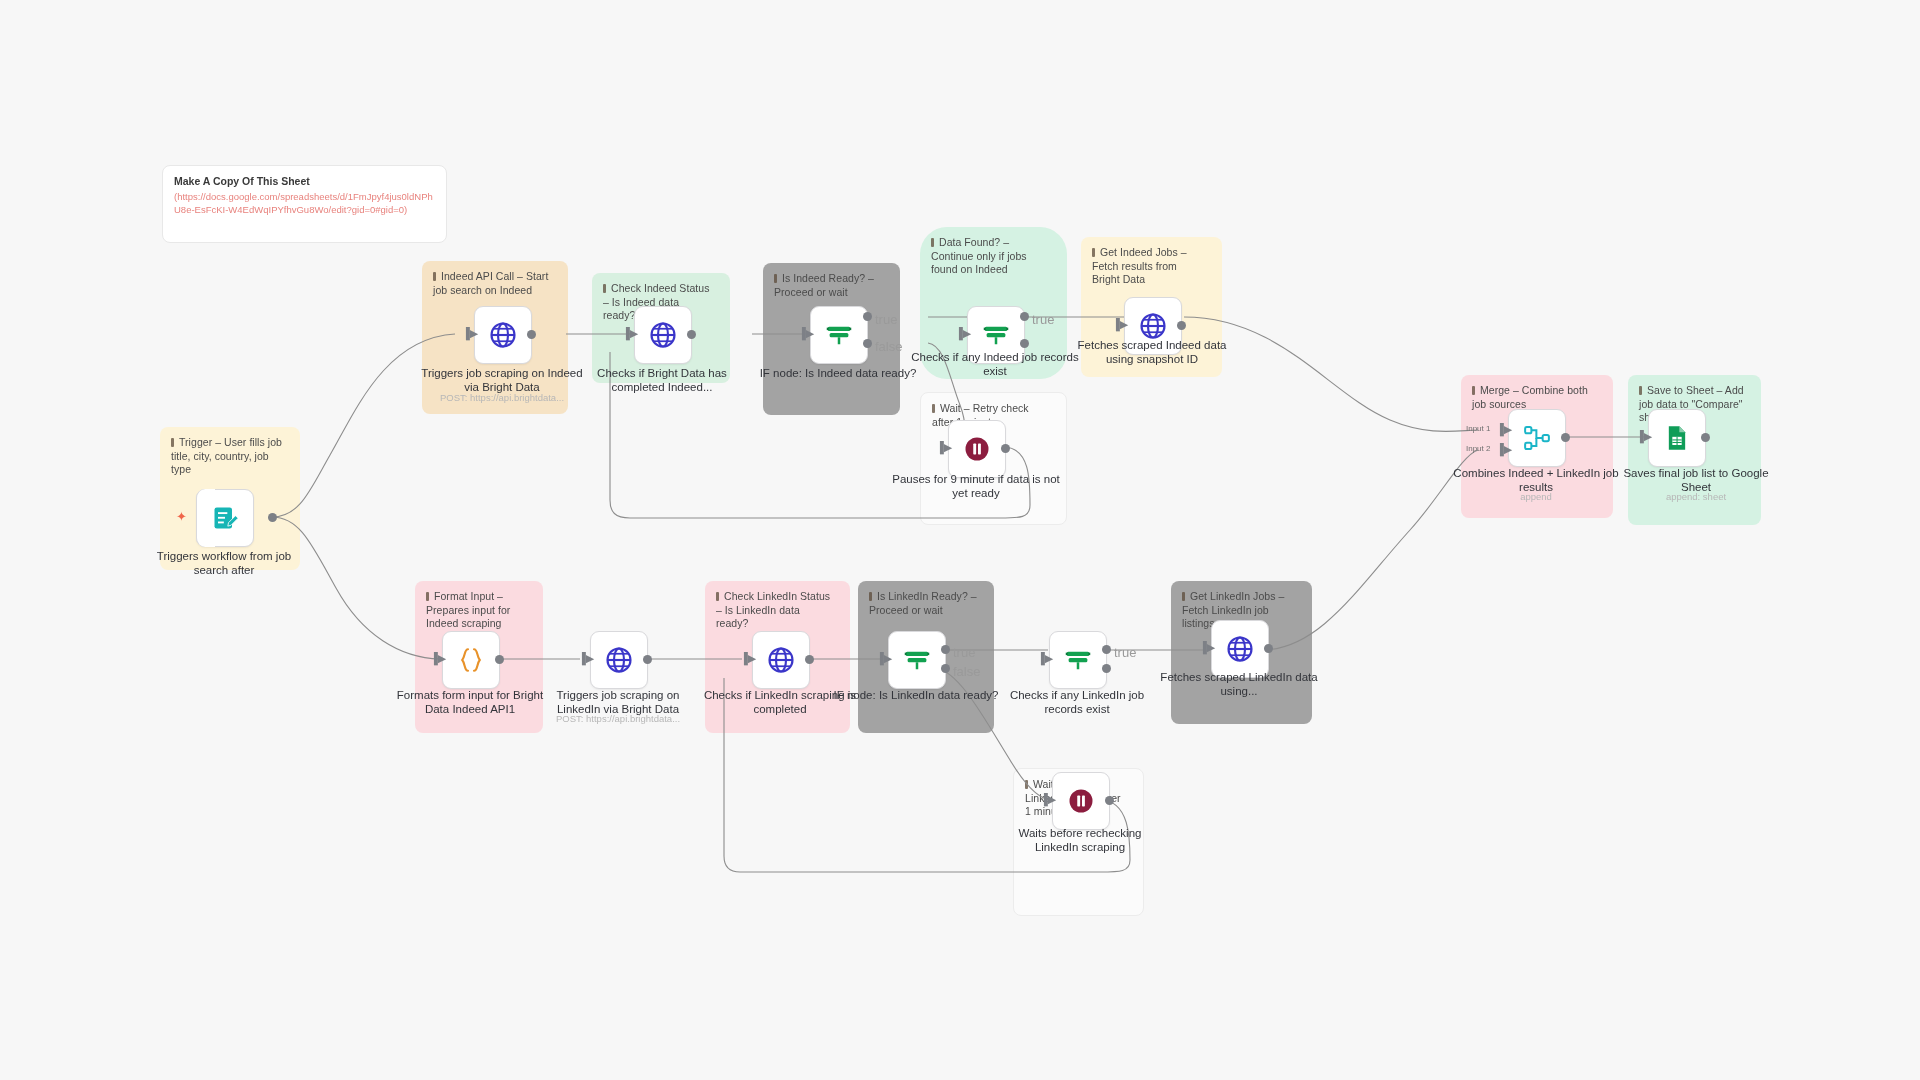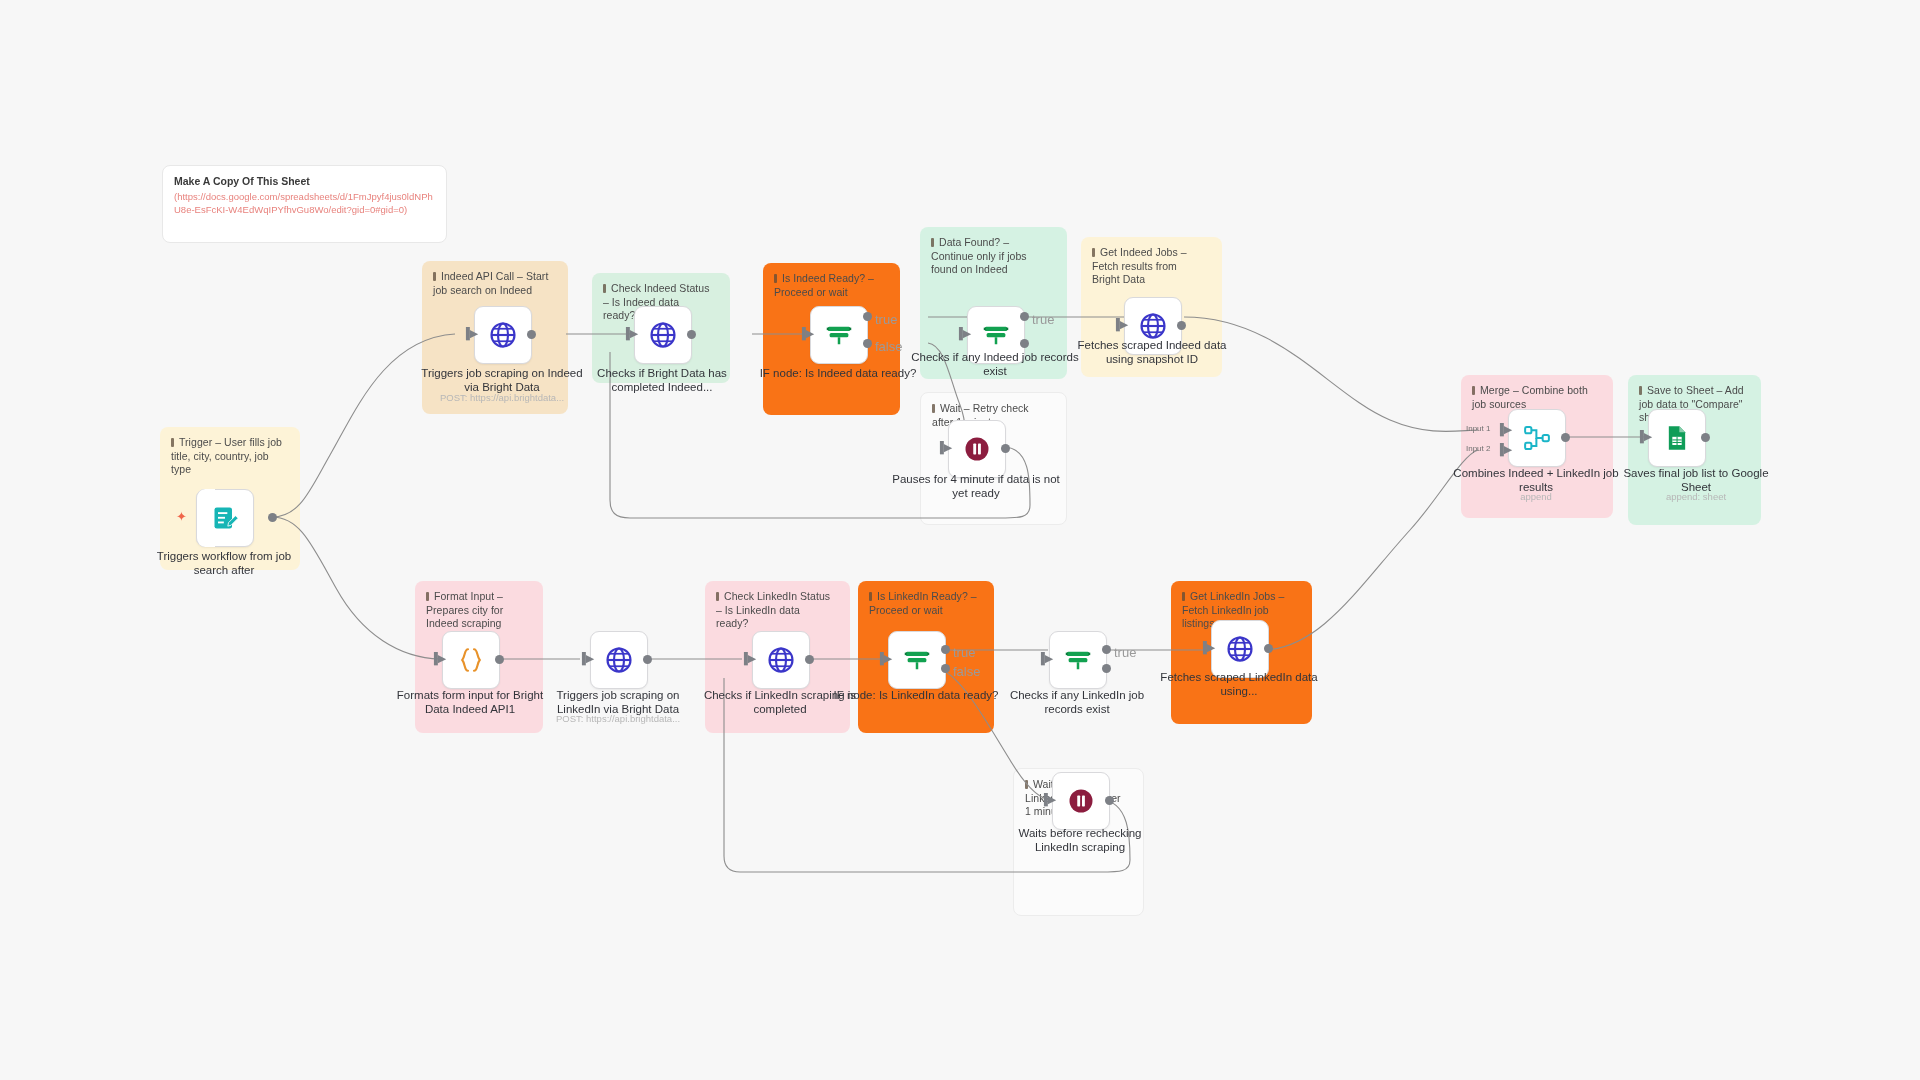--- a/index.html
+++ b/index.html
@@ -35,21 +35,21 @@
     font-size: 10.5px;
     line-height: 13.5px;
     color: #4b4b4b;
     letter-spacing: .05px;
     max-width: 95%;
   }
   .sticky.yellow  { background: #fdf3d7; }
   .sticky.orange  { background: #f6e3c5; }
   .sticky.green   { background: #d8f0e0; }
   .sticky.mint    { background: #d5f2e3; }
-  .sticky.purple  { background: #f97316; }
+  .sticky.purple  { background: #a3a3a3; }
   .sticky.pink    { background: #fbdbe0; }
   .sticky.blue    { background: #d9e6f7; }
   .sticky.tan     { background: #f8e1bd; }
   .sticky.white   { background: #fbfbfb; border: 1px solid #ececec; }
   .sticky.plain   { background: #ffffff; border: 1px solid #e8e8e8; }
 
   .note-head {
     font-size: 10.5px;
     font-weight: bold;
     color: #3a3a3a;
@@ -209,42 +209,42 @@
   </div>
 
   <div class="sticky green" style="left:592px; top:273px; width:138px; height:110px;">
     <div class="sticky-title"><span class="sticky-bar"></span><span>Check Indeed Status – Is Indeed data ready?</span></div>
   </div>
 
   <div class="sticky purple" style="left:763px; top:263px; width:137px; height:152px;">
     <div class="sticky-title"><span class="sticky-bar"></span><span>Is Indeed Ready? – Proceed or wait</span></div>
   </div>
 
-  <div class="sticky mint" style="left:920px; top:227px; width:147px; height:152px;">
+  <div class="sticky mint" style="left:920px; top:227px; width:147px; height:152px;border-radius:27px;">
     <div class="sticky-title"><span class="sticky-bar"></span><span>Data Found? – Continue only if jobs found on Indeed</span></div>
   </div>
 
   <div class="sticky yellow" style="left:1081px; top:237px; width:141px; height:140px;">
     <div class="sticky-title"><span class="sticky-bar"></span><span>Get Indeed Jobs – Fetch results from Bright Data</span></div>
   </div>
 
   <div class="sticky white" style="left:920px; top:392px; width:147px; height:133px;">
     <div class="sticky-title"><span class="sticky-bar"></span><span>Wait – Retry check after 1 minute</span></div>
   </div>
 
   <div class="sticky pink" style="left:1461px; top:375px; width:152px; height:143px;">
     <div class="sticky-title"><span class="sticky-bar"></span><span>Merge – Combine both job sources</span></div>
   </div>
 
   <div class="sticky mint" style="left:1628px; top:375px; width:133px; height:150px;">
     <div class="sticky-title"><span class="sticky-bar"></span><span>Save to Sheet – Add job data to "Compare" sheet</span></div>
   </div>
 
   <div class="sticky pink" style="left:415px; top:581px; width:128px; height:152px;">
-    <div class="sticky-title"><span class="sticky-bar"></span><span>Format Input – Prepares city for Indeed scraping</span></div>
+    <div class="sticky-title"><span class="sticky-bar"></span><span>Format Input – Prepares input for Indeed scraping</span></div>
   </div>
 
 
   <div class="sticky pink" style="left:705px; top:581px; width:145px; height:152px;">
     <div class="sticky-title"><span class="sticky-bar"></span><span>Check LinkedIn Status – Is LinkedIn data ready?</span></div>
   </div>
 
   <div class="sticky purple" style="left:858px; top:581px; width:136px; height:152px;">
     <div class="sticky-title"><span class="sticky-bar"></span><span>Is LinkedIn Ready? – Proceed or wait</span></div>
   </div>
@@ -344,21 +344,21 @@
 
   <div class="node" style="left:948px; top:420px;">
     <svg width="30" height="30" viewBox="0 0 24 24">
       <circle cx="12" cy="12" r="9.2" fill="#8c1d3f"></circle>
       <rect x="9" y="7.6" width="2.3" height="8.8" rx="0.6" fill="#ffffff"></rect>
       <rect x="12.8" y="7.6" width="2.3" height="8.8" rx="0.6" fill="#ffffff"></rect>
     </svg>
   </div>
   <div class="inarrow" style="left:936px; top:442px;">▐▶</div>
   <div class="dot" style="left:1001px; top:444px;"></div>
-  <div class="node-caption" style="left:892px; top:472px;">Pauses for 4 minute if data is not yet ready</div>
+  <div class="node-caption" style="left:892px; top:472px;">Pauses for 9 minute if data is not yet ready</div>
 
   <div class="node" style="left:1508px; top:409px;">
     <svg width="30" height="30" viewBox="0 0 24 24">
       <rect x="2.5" y="3.2" width="5" height="5" rx="1.3" fill="none" stroke="#1ab5c8" stroke-width="1.6"></rect>
       <rect x="2.5" y="15.8" width="5" height="5" rx="1.3" fill="none" stroke="#1ab5c8" stroke-width="1.6"></rect>
       <rect x="16.5" y="9.5" width="5" height="5" rx="1.3" fill="none" stroke="#1ab5c8" stroke-width="1.6"></rect>
       <path d="M7.5 5.7 H11.5 V12 H16.5" fill="none" stroke="#1ab5c8" stroke-width="1.6"></path>
       <path d="M7.5 18.3 H11.5 V12" fill="none" stroke="#1ab5c8" stroke-width="1.6"></path>
     </svg>
   </div>

